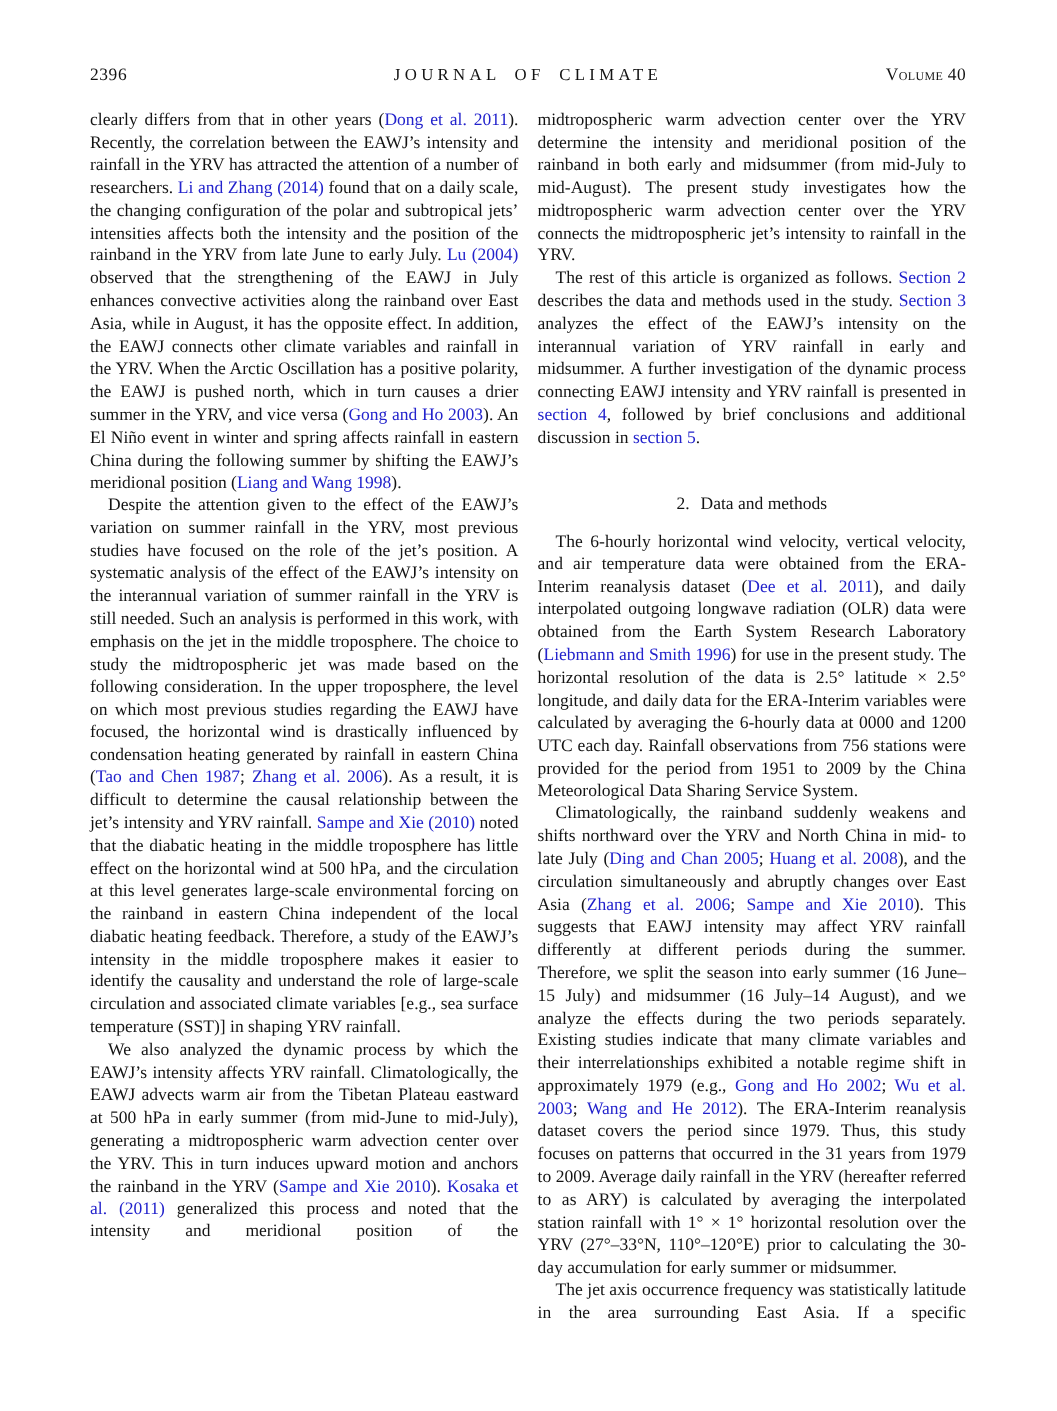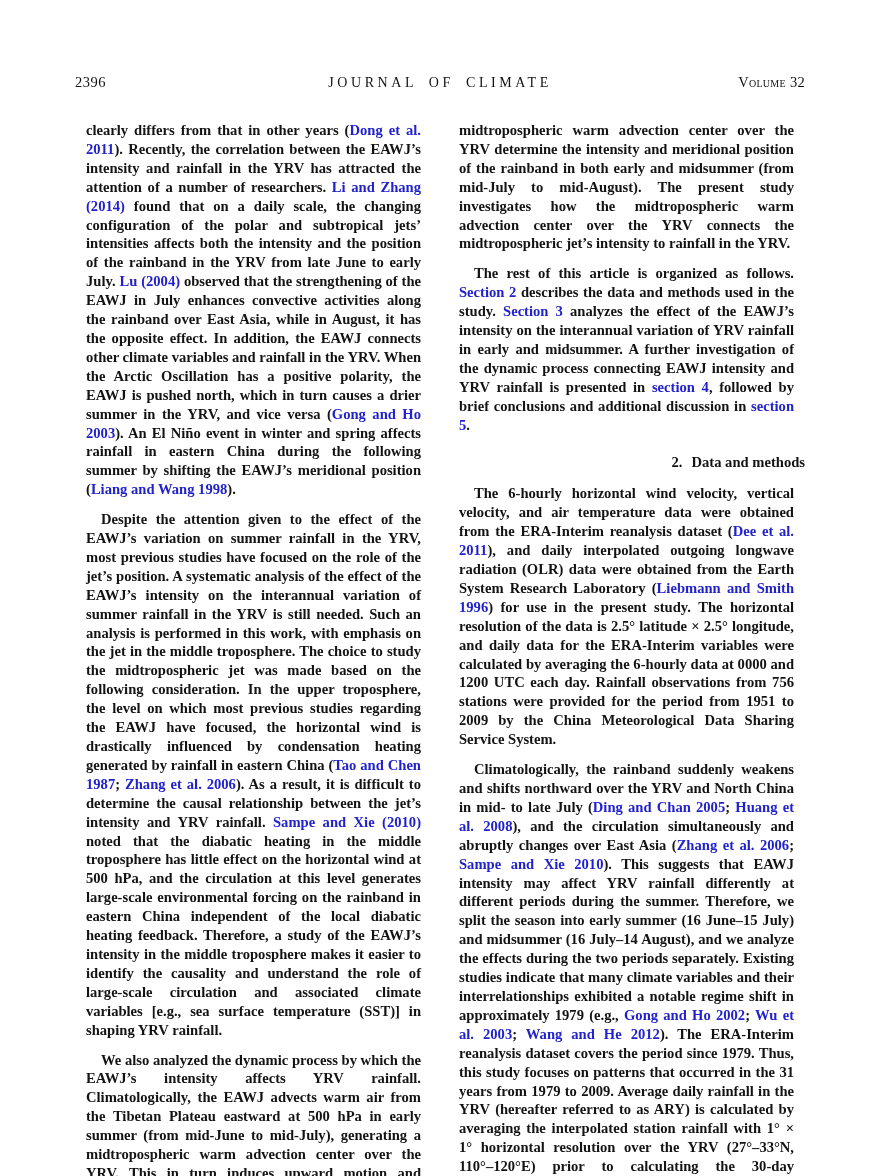--- a/index.html
+++ b/index.html
@@ -15,21 +15,21 @@
     color: #131313;
     position: relative;
   }
   .page {
     position: absolute;
     left: 75px;
     top: 0;
     width: 730px;
   }
   .page-header {
-    margin-top: 74px;
+    margin-top: 55px;
     display: grid;
     grid-template-columns: 1fr auto 1fr;
     align-items: baseline;
     font-size: 14.5px;
   }
   .page-number {
     justify-self: start;
     letter-spacing: 0.5px;
   }
   .journal-title {
@@ -51,54 +51,53 @@
     gap: 16px;
   }
   .col {
     width: 357px;
     font-size: 14.6px;
     line-height: 18.9px;
     text-align: justify;
     text-justify: inter-word;
   }
   .col p.para {
-    margin: 11px;
+    margin: 0;
     padding: 0;
-    font-weight: bold;
   }
   .col p.indent {
     text-indent: 15px;
   }
   .col p.flush-last {
     text-align-last: justify;
   }
   .section-heading {
     font-size: 14.6px;
-    font-weight: bold;
-    text-align: right;
-    margin: 18px 0 13px 0;
+    font-weight: normal;
+    text-align: center;
+    margin: 36px 0 13px 0;
   }
   .section-heading .sec-num {
     margin-right: 9px;
   }
   a.ref-link {
     color: #2222cc;
     text-decoration: none;
     cursor: pointer;
   }
 </style>
 </head>
 <body>
 
 <div class="page">
 
   <div class="page-header">
     <span class="page-number">2396</span>
     <span class="journal-title">JOURNAL OF CLIMATE</span>
-    <span class="volume-label">Volume 32</span>
+    <span class="volume-label">Volume 40</span>
   </div>
 
   <div class="columns">
     <div class="col">
         <p class="para">clearly differs from that in other years (<a class="ref-link">Dong et al. 2011</a>). Recently, the correlation between the EAWJ’s intensity and rainfall in the YRV has attracted the attention of a number of researchers. <a class="ref-link">Li and Zhang (2014)</a> found that on a daily scale, the changing configuration of the polar and subtropical jets’ intensities affects both the intensity and the position of the rainband in the YRV from late June to early July. <a class="ref-link">Lu (2004)</a> observed that the strengthening of the EAWJ in July enhances convective activities along the rainband over East Asia, while in August, it has the opposite effect. In addition, the EAWJ connects other climate variables and rainfall in the YRV. When the Arctic Oscillation has a positive polarity, the EAWJ is pushed north, which in turn causes a drier summer in the YRV, and vice versa (<a class="ref-link">Gong and Ho 2003</a>). An El Niño event in winter and spring affects rainfall in eastern China during the following summer by shifting the EAWJ’s meridional position (<a class="ref-link">Liang and Wang 1998</a>).</p>
         <p class="para indent">Despite the attention given to the effect of the EAWJ’s variation on summer rainfall in the YRV, most previous studies have focused on the role of the jet’s position. A systematic analysis of the effect of the EAWJ’s intensity on the interannual variation of summer rainfall in the YRV is still needed. Such an analysis is performed in this work, with emphasis on the jet in the middle troposphere. The choice to study the midtropospheric jet was made based on the following consideration. In the upper troposphere, the level on which most previous studies regarding the EAWJ have focused, the horizontal wind is drastically influenced by condensation heating generated by rainfall in eastern China (<a class="ref-link">Tao and Chen 1987</a>; <a class="ref-link">Zhang et al. 2006</a>). As a result, it is difficult to determine the causal relationship between the jet’s intensity and YRV rainfall. <a class="ref-link">Sampe and Xie (2010)</a> noted that the diabatic heating in the middle troposphere has little effect on the horizontal wind at 500 hPa, and the circulation at this level generates large-scale environmental forcing on the rainband in eastern China independent of the local diabatic heating feedback. Therefore, a study of the EAWJ’s intensity in the middle troposphere makes it easier to identify the causality and understand the role of large-scale circulation and associated climate variables [e.g., sea surface temperature (SST)] in shaping YRV rainfall.</p>
         <p class="para indent flush-last">We also analyzed the dynamic process by which the EAWJ’s intensity affects YRV rainfall. Climatologically, the EAWJ advects warm air from the Tibetan Plateau eastward at 500 hPa in early summer (from mid-June to mid-July), generating a midtropospheric warm advection center over the YRV. This in turn induces upward motion and anchors the rainband in the YRV (<a class="ref-link">Sampe and Xie 2010</a>). <a class="ref-link">Kosaka et al. (2011)</a> generalized this process and noted that the intensity and meridional position of the</p>
       </div>
     <div class="col">
         <p class="para">midtropospheric warm advection center over the YRV determine the intensity and meridional position of the rainband in both early and midsummer (from mid-July to mid-August). The present study investigates how the midtropospheric warm advection center over the YRV connects the midtropospheric jet’s intensity to rainfall in the YRV.</p>

